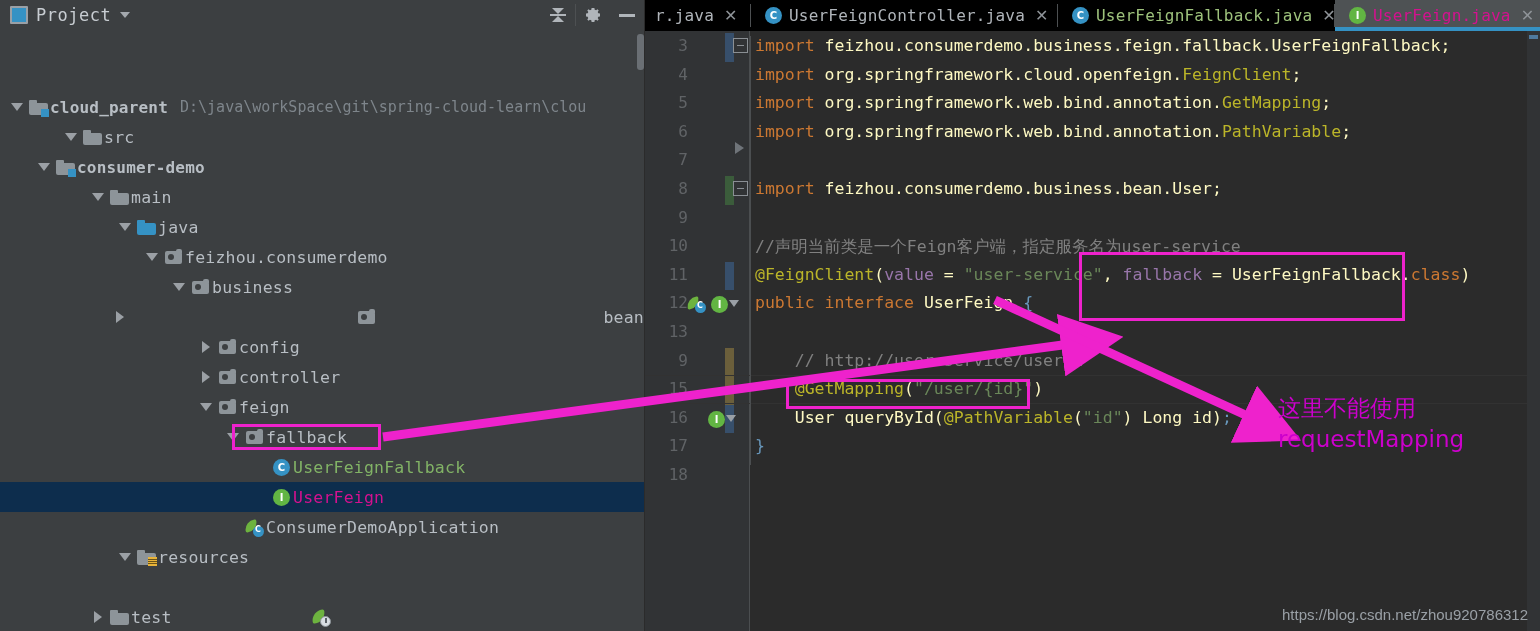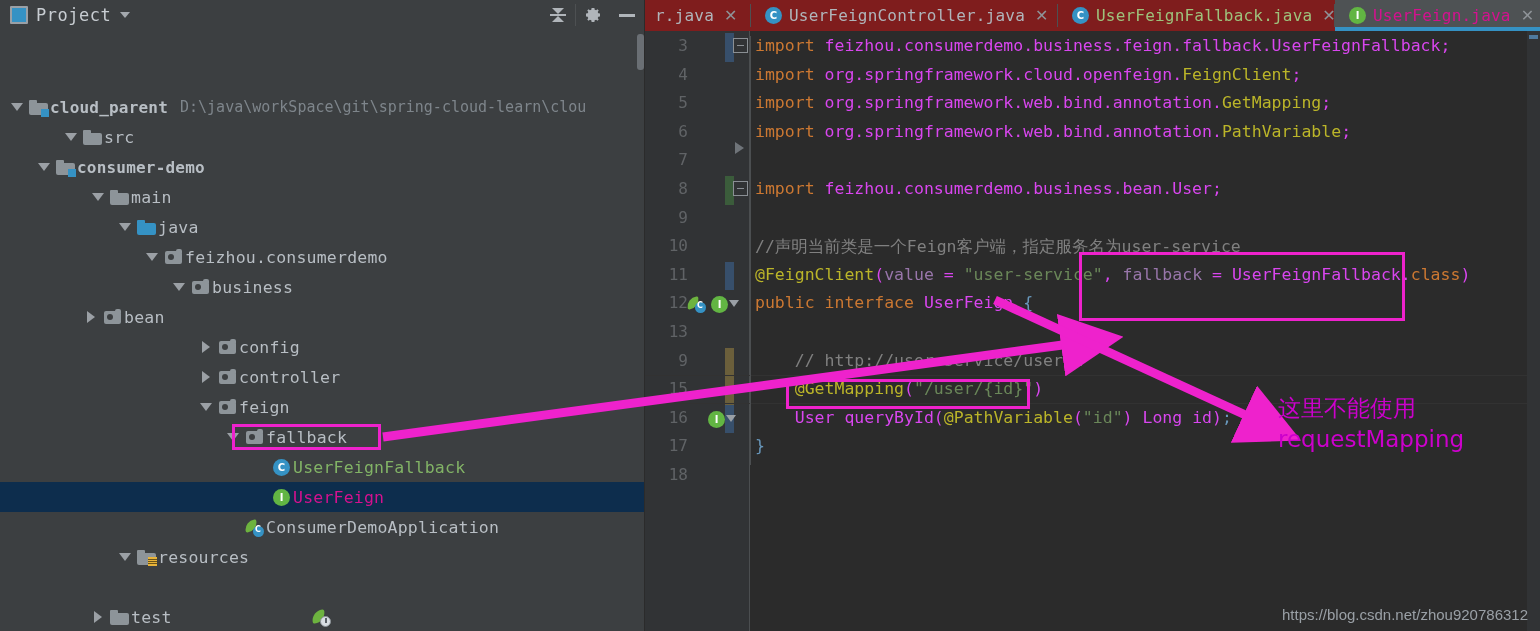--- a/index.html
+++ b/index.html
@@ -124,21 +124,21 @@
     font-family:"DejaVu Serif", serif; font-style: italic; font-weight:bold;
     font-size:18px; color:#3592c4; line-height:18px; text-align:center;
   }
 
   
   #tree-scroll { position:absolute; right:0; top:34px; width:7px; height:36px; background:#6a6f74; border-radius:3px; }
 
   .panel-divider { position:absolute; left:644px; top:0; width:1px; height:631px; background:#2b2b2b; }
 
   
-  #tabbar { position: absolute; left: 645px; top: 0; width: 895px; height: 31px; background:#7f1d1d; }
+  #tabbar { position: absolute; left: 645px; top: 0; width: 895px; height: 31px; background:#000000; }
   .tab {
     position: absolute; top:0; height: 31px; display:flex; align-items:center;
     font-family:"DejaVu Sans Mono", monospace; font-size:16px;
   }
   .tab .tico { width:17px;height:17px;border-radius:50%;margin-right:7px;display:flex;align-items:center;justify-content:center;
                font-family:"DejaVu Sans",sans-serif;font-weight:bold;font-size:10px;color:#fff;flex:0 0 auto;}
   .tab .tico.c { background:#3592c4; }
   .tab .tico.i { background:#62b543; }
   .tab .tname { letter-spacing: .2px; }
   .tab .tclose { margin-left:10px; color:#8e9398; font-size:16px; font-family:"DejaVu Sans",sans-serif; }
@@ -179,21 +179,21 @@
   
   #code { position:absolute; left:110px; top:0; width:785px; height:600px; }
   .cline {
     position:absolute; left:0; white-space:pre;
     font-family:"DejaVu Sans Mono", monospace; font-size:16.5px; color:#a9b7c6; letter-spacing:0px;
   }
   .kw { color:#cc7832; }
   .ann { color:#bbb529; }
   .str { color:#6a8759; }
   .cmt { color:#808080; }
-  .typ { color:#d946ef; }
+  .typ { color:#fef9c3; }
   .num { color:#6897bb; }
   .fld { color:#9876aa; }
 
   #code-indent-guide { position:absolute; left:123px; top:40px; width:1px; height:350px; background:#4b4e50; }
   #caret-line { position:absolute; left:0; top:0; width:895px; height:29px; border-top:1px solid #323232; border-bottom:1px solid #323232; }
 
   
   #markerbar { position:absolute; right:0; top:31px; width:13px; height:600px; background:#313335; }
 
   
@@ -314,21 +314,21 @@
         </div>
         <div class="trow" style="padding-left: 168px;">
           <span class="tw">
             <span class="tri-down"></span>
           </span>
           <span class="ticon">
             <span class="ic-pkg"></span>
           </span>
           <span class="tlabel">business</span>
         </div>
-        <div class="trow" style="padding-left: 80px;">
+        <div class="trow" style="padding-left: 109px; justify-content: space-between;">
           <span class="tw">
             <span class="tri-right"></span>
           </span>
           <span class="ticon">
             <span class="ic-pkg"></span>
           </span>
           <span class="tlabel">bean</span>
         </div>
         <div class="trow" style="padding-left: 195px;">
           <span class="tw">

